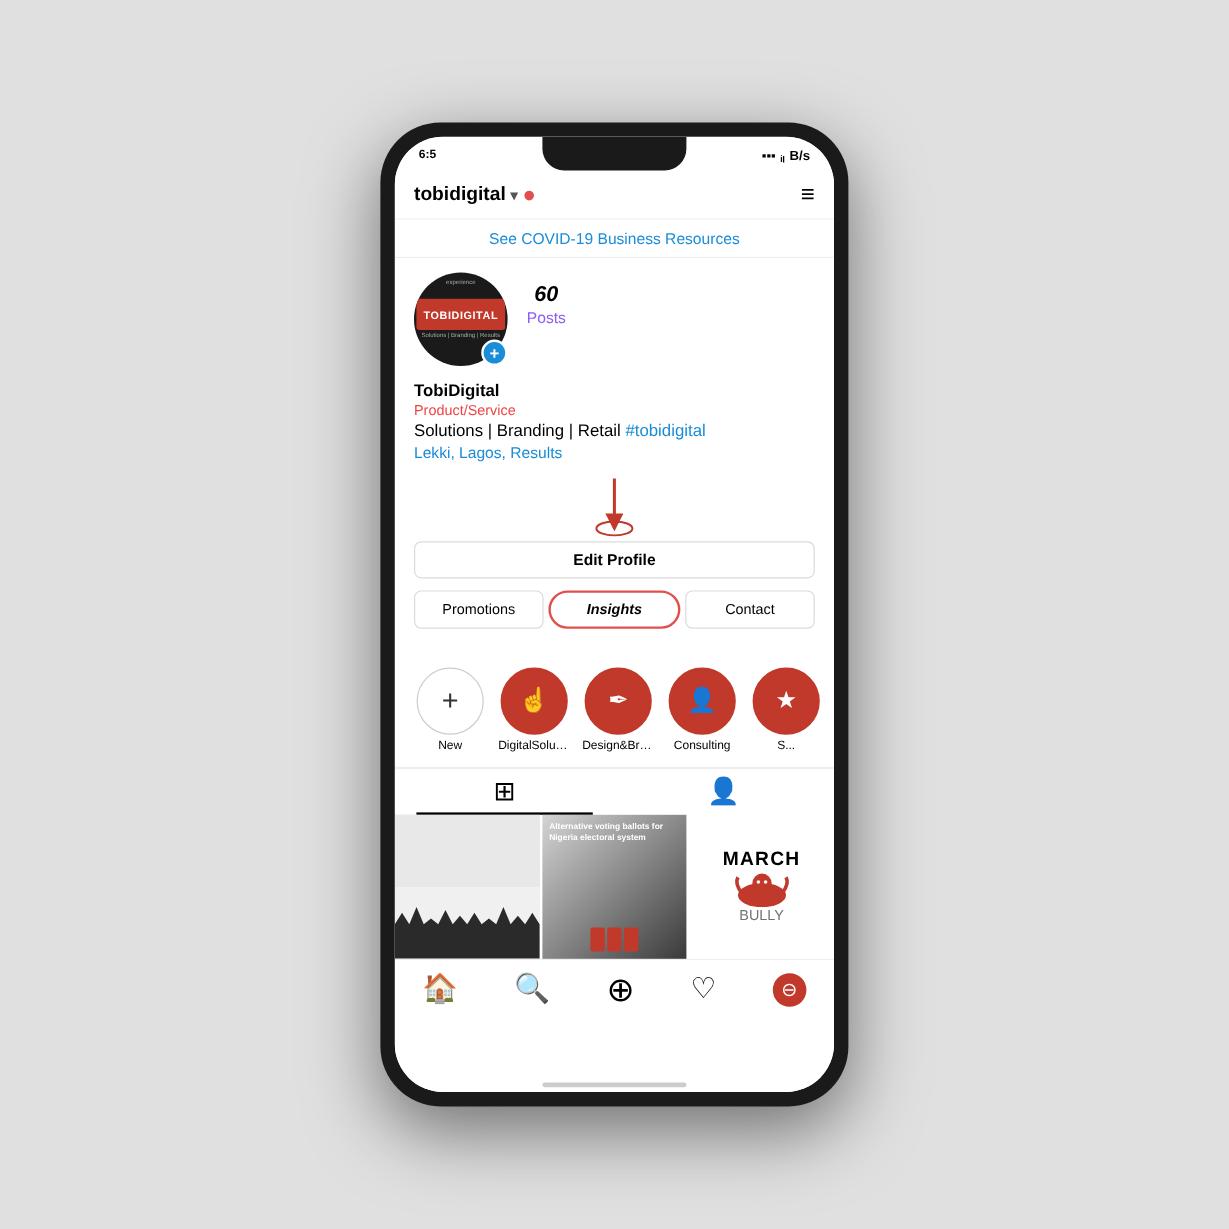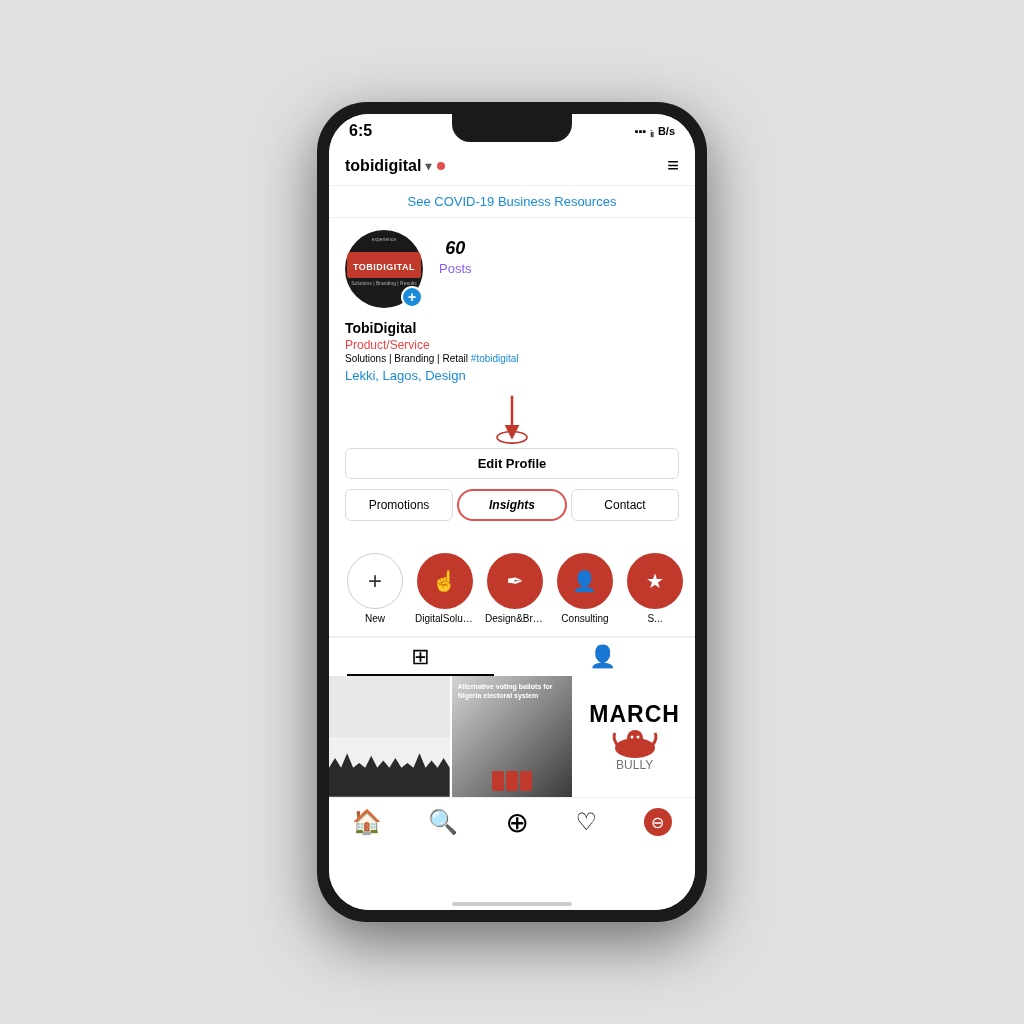--- a/index.html
+++ b/index.html
@@ -31,21 +31,21 @@
     }
     .status-bar {
       background: #fff;
       display: flex;
       justify-content: space-between;
       align-items: center;
       padding: 8px 20px 4px;
       font-size: 12px;
       font-weight: 600;
     }
-    .status-time { font-size: 16px; font-weight: 700; }
+    .status-time { font-size: 10px; font-weight: 700; }
     .status-icons { display: flex; gap: 4px; align-items: center; font-size: 11px; }
     .notch {
       position: absolute;
       top: 12px;
       left: 50%;
       transform: translateX(-50%);
       width: 120px;
       height: 28px;
       background: #1a1a1a;
       border-radius: 0 0 18px 18px;
@@ -185,21 +185,21 @@
       font-weight: 700;
       color: #000;
       margin-bottom: 2px;
     }
     .profile-category {
       font-size: 12px;
       color: #ef4444;
       margin-bottom: 0;
     }
     .profile-bio {
-      font-size: 10px;
+      font-size: 14px;
       color: #000;
       line-height: 1.4;
     }
     .profile-bio .hashtag { color: #1a8cd8; }
     .profile-link { color: #1a8cd8; font-size: 13px; display: block; }
     .profile-location { color: #1a8cd8; font-size: 13px; }
     
     .arrow-annotation {
       display: flex;
       justify-content: center;
@@ -338,21 +338,21 @@
       padding: 6px;
     }
     .cell-march {
       background: #fff;
       display: flex;
       flex-direction: column;
       justify-content: center;
       align-items: center;
     }
     .cell-march .march-text {
-      font-size: 23px;
+      font-size: 16px;
       font-weight: 900;
       color: #000;
       letter-spacing: 1px;
     }
     .cell-march .bully-text {
       font-size: 12px;
       font-weight: 400;
       color: #737373;
     }
     
@@ -480,21 +480,21 @@
           </div>
         </div>
 
         <div class="profile-info">
           <div class="profile-name">TobiDigital</div>
           <div class="profile-category">Product/Service</div>
           <div class="profile-bio">
             <span>Solutions | Branding | Retail</span>
             <span class="hashtag">#tobidigital</span>
           </div>
-          <span class="profile-location">Lekki, Lagos, Design</span>
+          <span class="profile-location">Lekki, Lagos, Results</span>
         </div>
 
         <div class="arrow-annotation">
           <svg class="arrow-svg" viewBox="0 0 50 60">
             <defs>
               <marker id="arrowhead" markerWidth="6" markerHeight="6" refX="3" refY="3" orient="auto">
                 <polygon points="0 0, 6 3, 0 6" fill="#c0392b"></polygon>
               </marker>
             </defs>
             <line x1="25" y1="2" x2="25" y2="46" stroke="#c0392b" stroke-width="3" marker-end="url(#arrowhead)"></line>

